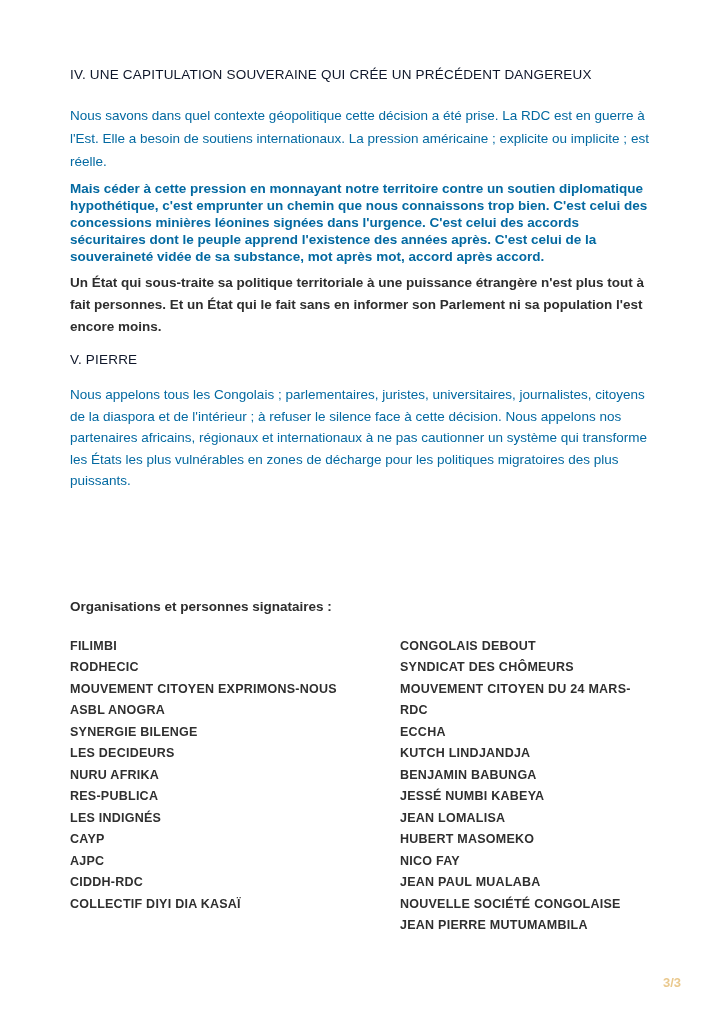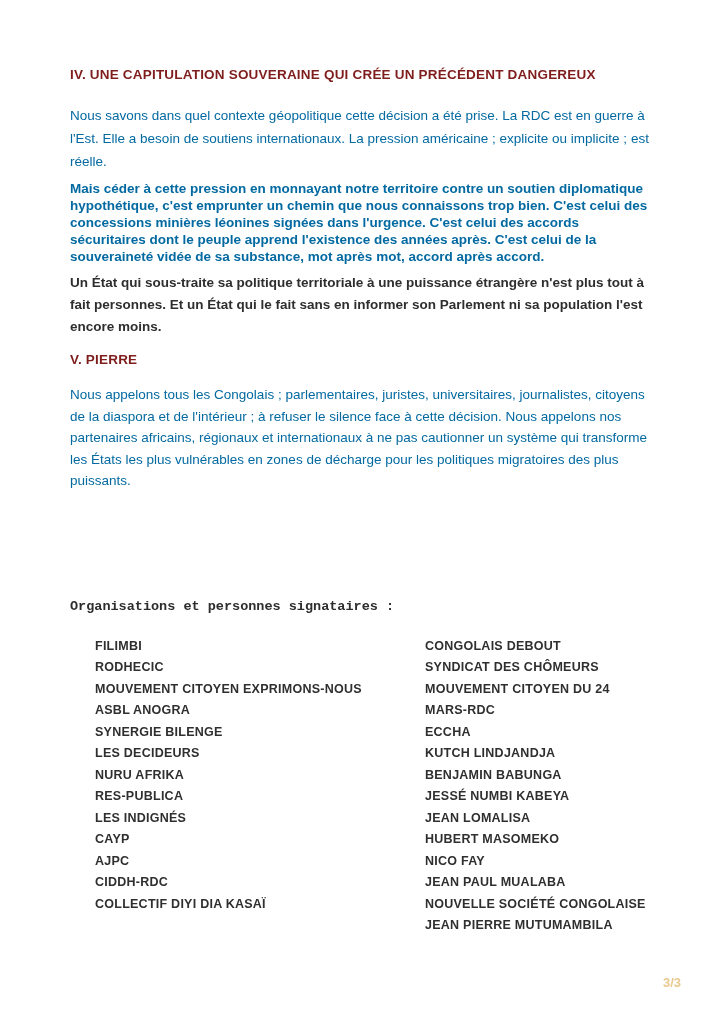--- a/index.html
+++ b/index.html
@@ -16,22 +16,22 @@
     position: relative;
     width: 723px;
     height: 1024px;
     background: #ffffff;
     box-sizing: border-box;
     padding: 66px 73px 0 70px;
     overflow: hidden;
   }
   .section-heading {
     font-size: 13.5px;
-    font-weight: 700;
-    color: #7f1d1d;
+    font-weight: 400;
+    color: #0f172a;
     letter-spacing: 0.2px;
     line-height: 17px;
     margin: 0 0 21px 0;
   }
   .para {
     font-size: 13.5px;
     color: #0369a1;
     margin: 0;
   }
   .para-loose {
@@ -54,35 +54,33 @@
   }
   .appeal-para {
     line-height: 21.5px;
   }
   .sig-heading {
     font-size: 13.5px;
     font-weight: 700;
     color: #2d2d2d;
     line-height: 17px;
     margin: 106px 0 0 0;
-    font-family: Liberation Mono, monospace;
   }
   .sig-columns {
     display: flex;
     flex-direction: row;
     margin-top: 21px;
   }
   .sig-col {
     display: flex;
     flex-direction: column;
   }
   .sig-col-left {
     flex: 0 0 330px;
     width: 330px;
-    margin-left: 25px;
   }
   .sig-col-right {
     flex: 1 1 auto;
   }
   .sig-item {
     font-size: 12.5px;
     font-weight: 700;
     color: #2f2f2f;
     letter-spacing: 0.25px;
     line-height: 21.5px;

